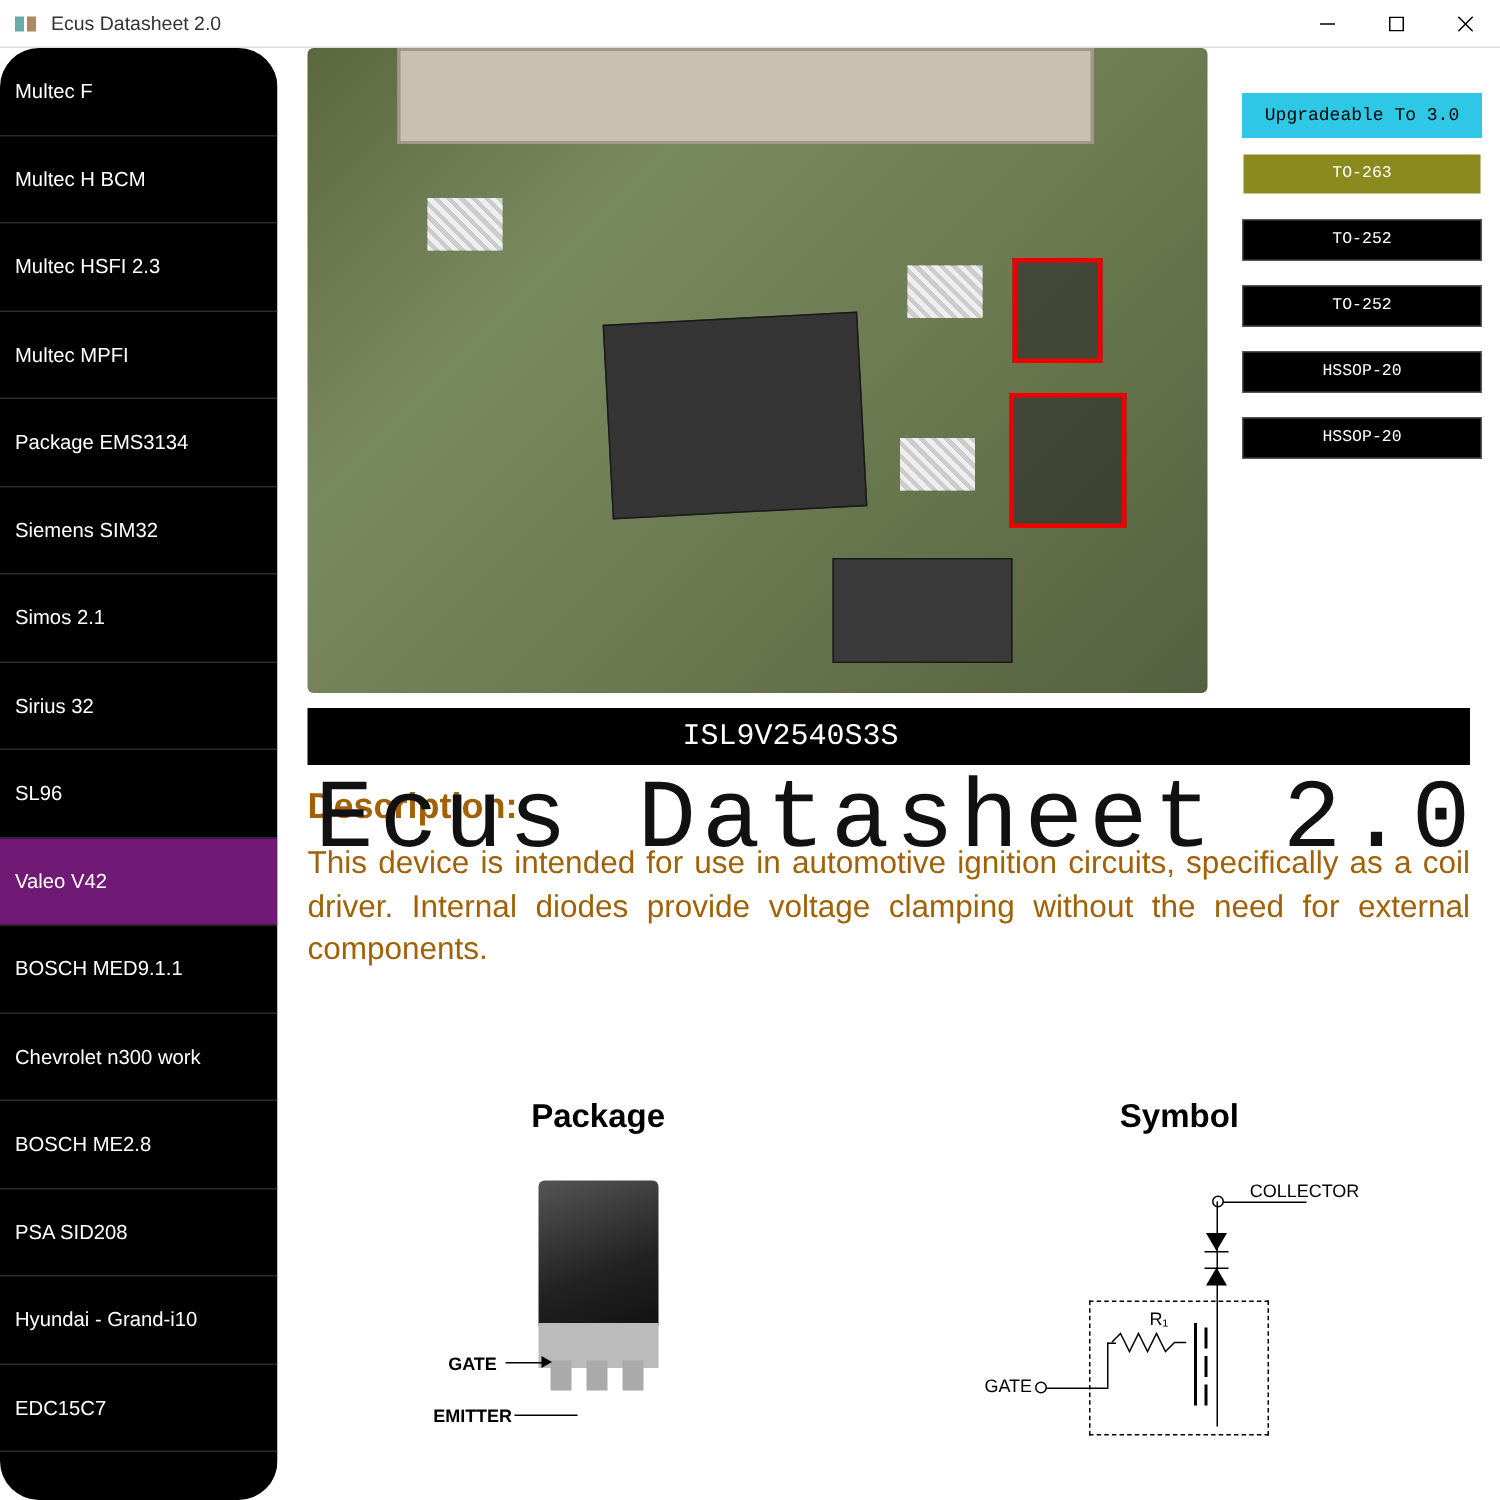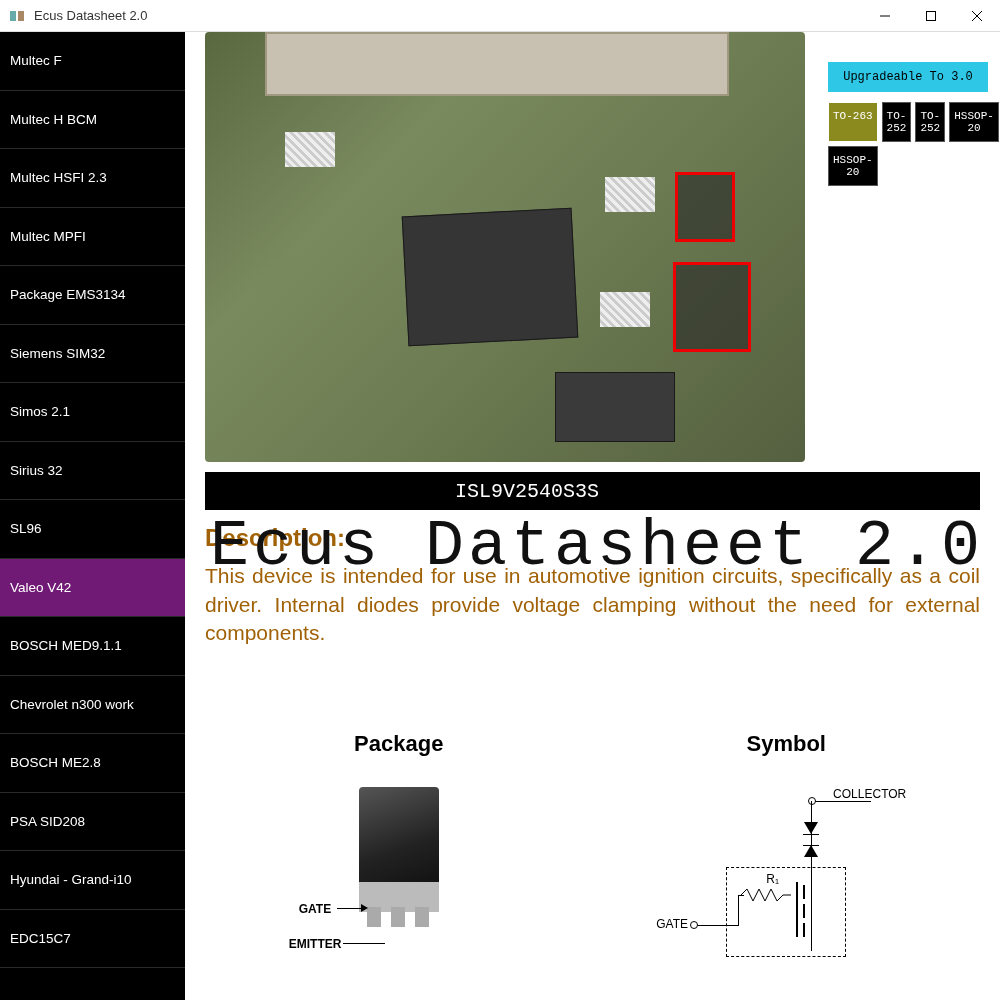--- a/index.html
+++ b/index.html
@@ -32,20 +32,21 @@
     display: flex;
     height: calc(1000px - 32px);
     position: relative;
   }
 
   .sidebar {
     width: 185px;
     background: #000;
     display: flex;
     flex-direction: column;
+    border-radius: 26px;
   }
   .sidebar-item {
     height: 58.5px;
     color: #fff;
     font-size: 13.5px;
     display: flex;
     align-items: center;
     padding-left: 10px;
     border-bottom: 1px solid #2a2a2a;
     cursor: pointer;
@@ -104,22 +105,22 @@
   .upgrade-banner {
     background: #2ec8e6;
     color: #000;
     font-size: 12px;
     text-align: center;
     padding: 8px 4px;
     font-family: 'Courier New', monospace;
   }
   .pkg-grid {
     display: grid;
-    grid-template-columns: 1fr 1fr 1fr 1fr;
-    gap: 4px;
+    grid-template-columns: 1fr;
+    gap: 16px;
   }
   .pkg-btn {
     background: #000;
     color: #fff;
     border: 1px solid #555;
     font-size: 11px;
     padding: 7px 4px;
     text-align: center;
     font-family: 'Courier New', monospace;
     cursor: pointer;

